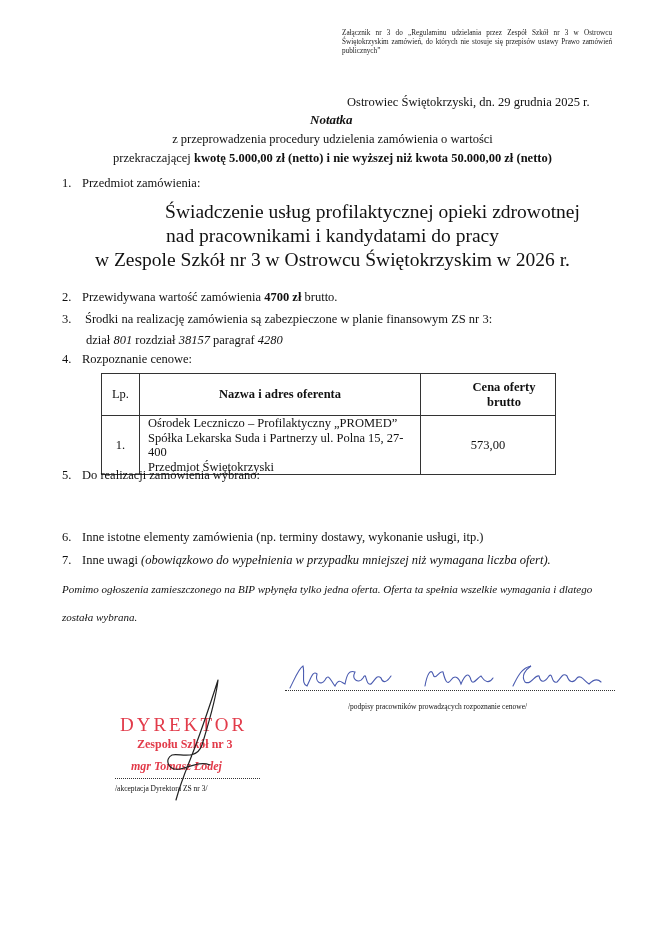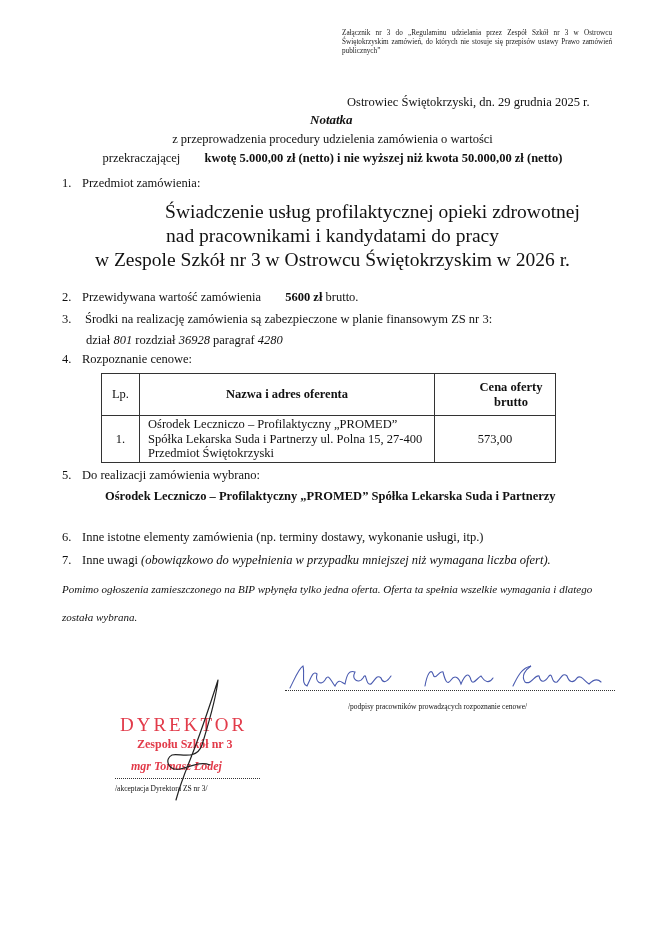--- a/index.html
+++ b/index.html
@@ -6,32 +6,32 @@
     html, body { width: 665px; height: 941px; background: #ffffff; overflow: hidden; }
     body { position: relative; font-family: "Liberation Serif", serif; color: #111; }
     .abs { position: absolute; }
 
     .annex { left: 342px; top: 29px; width: 270px; font-size: 7.2px; line-height: 9px; text-align: justify; color: #222; }
     .place-date { left: 347px; top: 95px; font-size: 12.5px; white-space: nowrap; }
     .note-title { left: 310px; top: 112px; font-size: 13px; font-weight: bold; font-style: italic; }
     .subtitle { left: 0; width: 665px; text-align: center; font-size: 12.5px; }
     .sub1 { top: 132px; }
     .sub2 { top: 151px; }
-    .bold { font-weight: bold; margin-left: 21px; }
+    .bold { font-weight: bold; }
     .ital { font-style: italic; }
 
     .item { left: 62px; font-size: 12.5px; white-space: nowrap; }
     .item .num { display: inline-block; width: 20px; }
     .subject { left: 0; width: 665px; text-align: center; font-size: 19.5px; line-height: 22px; }
 
     table.offers { position: absolute; left: 101px; top: 373px; width: 455px; border-collapse: collapse; font-size: 12.5px; }
     table.offers td, table.offers th { border: 1px solid #333; }
     table.offers th { font-weight: bold; height: 42px; text-align: center; line-height: 15px; }
     table.offers th.lp { font-weight: normal; width: 38px; }
-    table.offers th.price { width: 121px; padding-left: 32px; }
+    table.offers th.price { width: 135px; padding-left: 32px; }
     table.offers td { height: 47px; vertical-align: middle; }
     table.offers td.lp { text-align: center; }
     table.offers td.name { padding-left: 8px; line-height: 14.5px; }
     table.offers td.price { text-align: center; }
 
     .chosen { left: 105px; top: 489px; width: 505px; font-size: 12.5px; font-weight: bold; line-height: 15px; text-align: justify; }
     .remarks { left: 62px; top: 575px; width: 545px; font-size: 11px; font-style: italic; line-height: 28px; }
 
     .sig-line { left: 285px; top: 690px; width: 330px; border-bottom: 1px dotted #333; height: 1px; }
     .sig-caption { left: 348px; top: 702px; font-size: 7.5px; white-space: nowrap; }
@@ -56,29 +56,29 @@
 
 <div class="abs item" style="top:176px;">
   <span class="num">1.</span><span>Przedmiot zamówienia:</span>
 </div>
 
 <div class="abs subject" style="top:201px;margin-left:40px;">Świadczenie usług profilaktycznej opieki zdrowotnej</div>
 <div class="abs subject" style="top:225px;">nad pracownikami i kandydatami do pracy</div>
 <div class="abs subject" style="top:249px;">w Zespole Szkół nr 3 w Ostrowcu Świętokrzyskim w 2026 r.</div>
 
 <div class="abs item" style="top:290px;">
-  <span class="num">2.</span><span>Przewidywana wartość zamówienia </span><span class="bold">5600 zł</span><span> brutto.</span>
+  <span class="num">2.</span><span>Przewidywana wartość zamówienia </span><span class="bold">4700 zł</span><span> brutto.</span>
 </div>
 
 <div class="abs item" style="top:312px;">
   <span class="num" style="width:23px;">3.</span><span>Środki na realizację zamówienia są zabezpieczone w planie finansowym ZS nr 3:</span>
 </div>
 
 <div class="abs item" style="top:333px; left:86px;">
-  <span>dział </span><span class="ital">801</span><span> rozdział </span><span class="ital">36928</span><span> paragraf </span><span class="ital">4280</span>
+  <span>dział </span><span class="ital">801</span><span> rozdział </span><span class="ital">38157</span><span> paragraf </span><span class="ital">4280</span>
 </div>
 
 <div class="abs item" style="top:352px;">
   <span class="num">4.</span><span>Rozpoznanie cenowe:</span>
 </div>
 
 <table class="offers">
   <thead>
     <tr>
       <th class="lp">Lp.</th>
@@ -100,21 +100,20 @@
       <td class="price">573,00</td>
     </tr>
   </tbody>
 </table>
 
 <div class="abs item" style="top:468px;">
   <span class="num">5.</span><span>Do realizacji zamówienia wybrano:</span>
 </div>
 
 <div class="abs chosen">
-  <div>Ośrodek Leczniczo – Profilaktyczny „PROMED” Spółka Lekarska Suda i Partnerzy</div>
 </div>
 
 <div class="abs item" style="top:530px;">
   <span class="num">6.</span><span>Inne istotne elementy zamówienia  (np. terminy dostawy, wykonanie usługi, itp.)</span>
 </div>
 
 <div class="abs item" style="top:553px;">
   <span class="num">7.</span><span>Inne uwagi  </span><span class="ital">(obowiązkowo do wypełnienia w przypadku mniejszej niż wymagana liczba ofert).</span>
 </div>
 

